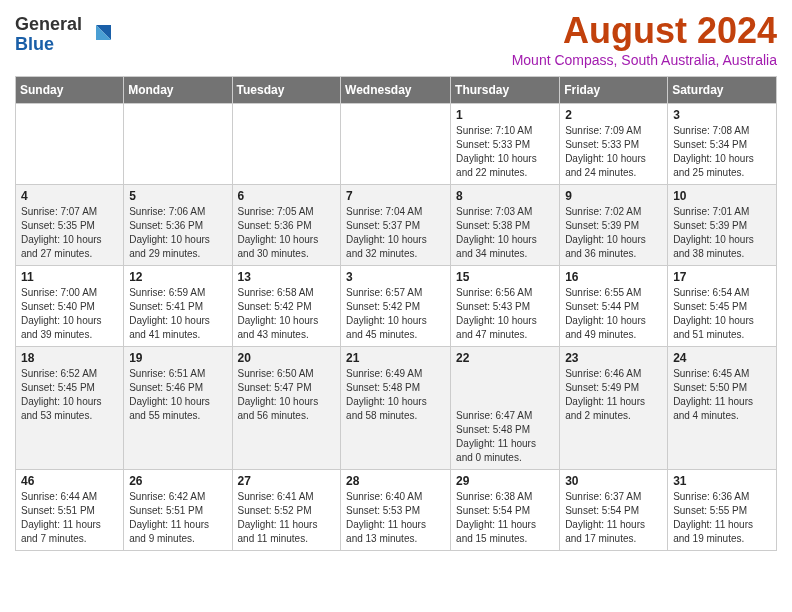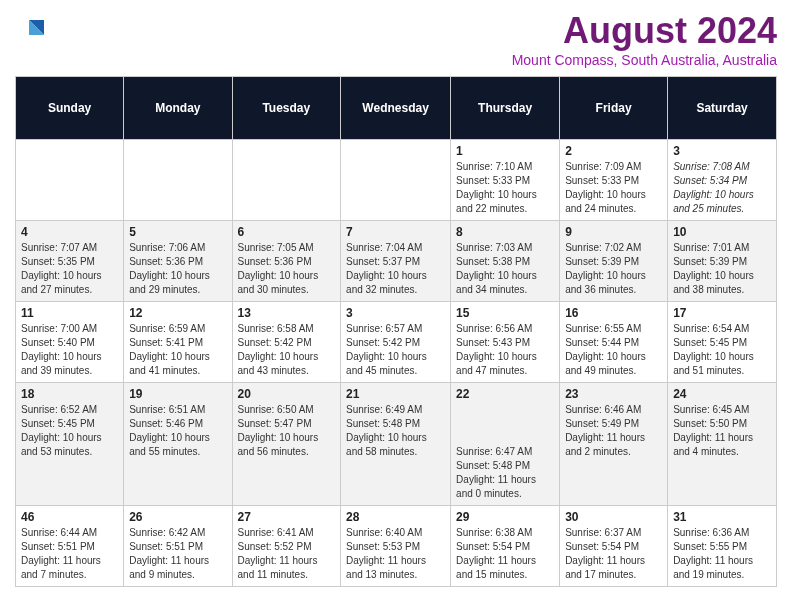--- a/index.html
+++ b/index.html
@@ -30,36 +30,36 @@
       width: 30px;
       height: 30px;
       margin-left: 4px;
     }
     .title-area {
       text-align: right;
     }
     .month-year {
       font-size: 36px;
       font-weight: bold;
-      color: #701a75;
+      color: #c2410c;
     }
     .location {
       font-size: 14px;
       color: #a21caf;
     }
     table {
       width: 100%;
       border-collapse: collapse;
       font-size: 11px;
     }
     thead tr th {
-      background-color: #0f172a;
+      background-color: #737373;
       color: white;
-      padding: 24px 4px;
-      text-align: center;
+      padding: 6px 4px;
+      text-align: left;
       font-size: 12px;
       font-weight: bold;
       border: 1px solid #ccc;
     }
     tbody tr td {
       border: 1px solid #ccc;
       padding: 4px 5px;
       vertical-align: top;
       width: 113px;
       min-height: 80px;
@@ -85,20 +85,24 @@
     }
     tbody tr:nth-child(even) .empty-cell {
       background: #f2f2f2 !important;
     }
   </style>
 </head>
 <body>
 
 <div class="header">
   <div class="logo">
+    <div class="logo-text">
+      <span style="font-size:18px;font-weight:bold;color:#333;line-height:1.1;">General</span>
+      <span style="font-size:18px;font-weight:bold;color:#1a5fa8;line-height:1.1;">Blue</span>
+    </div>
     <svg class="logo-icon" viewBox="0 0 30 30" width="30" height="30">
       <polygon points="10,5 25,5 25,20" fill="#1a5fa8"></polygon>
       <polygon points="10,5 25,20 10,20" fill="#4a9fd4"></polygon>
     </svg>
   </div>
   <div class="title-area">
     <div class="month-year">August 2024</div>
     <div class="location">Mount Compass, South Australia, Australia</div>
   </div>
 </div>
@@ -130,21 +134,21 @@
         </td>
         <td>
           <div class="day-number">2</div>
           <div class="day-info" style="white-space: pre-line;">Sunrise: 7:09 AM
 Sunset: 5:33 PM
 Daylight: 10 hours
 and 24 minutes.</div>
         </td>
         <td>
           <div class="day-number">3</div>
-          <div class="day-info" style="white-space: pre-line; font-style: italic;">Sunrise: 7:08 AM
+          <div class="day-info" style="white-space: pre-line;">Sunrise: 7:08 AM
 Sunset: 5:34 PM
 Daylight: 10 hours
 and 25 minutes.</div>
         </td>
       </tr>
       <tr>
         <td>
           <div class="day-number">4</div>
           <div class="day-info" style="white-space: pre-line;">Sunrise: 7:07 AM
 Sunset: 5:35 PM

